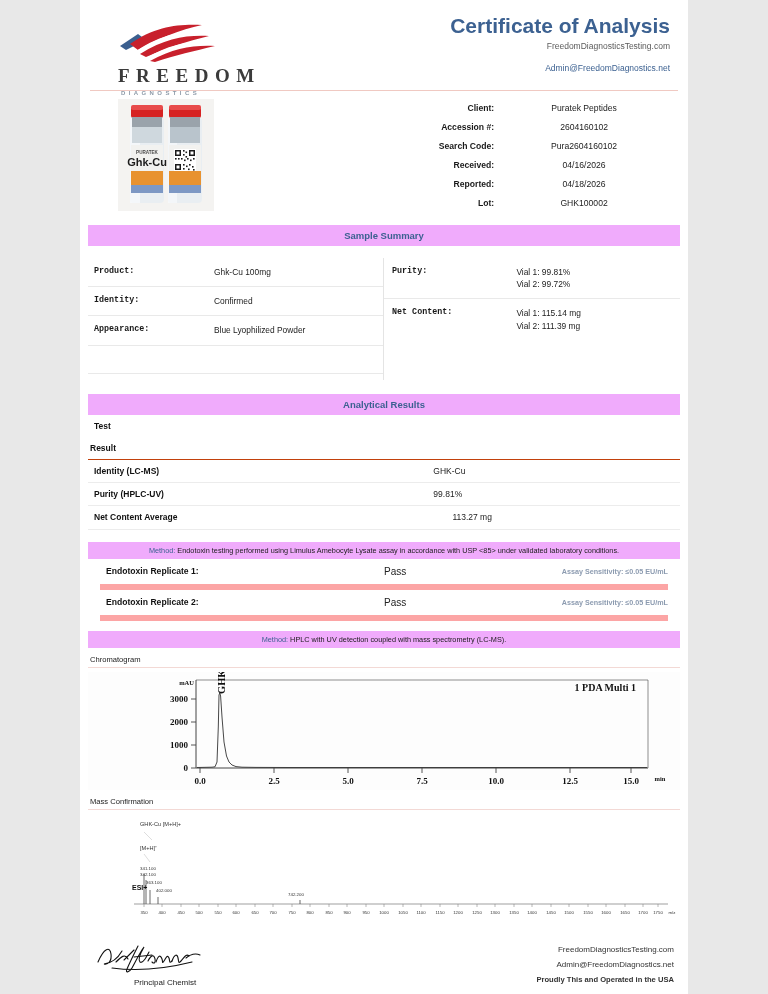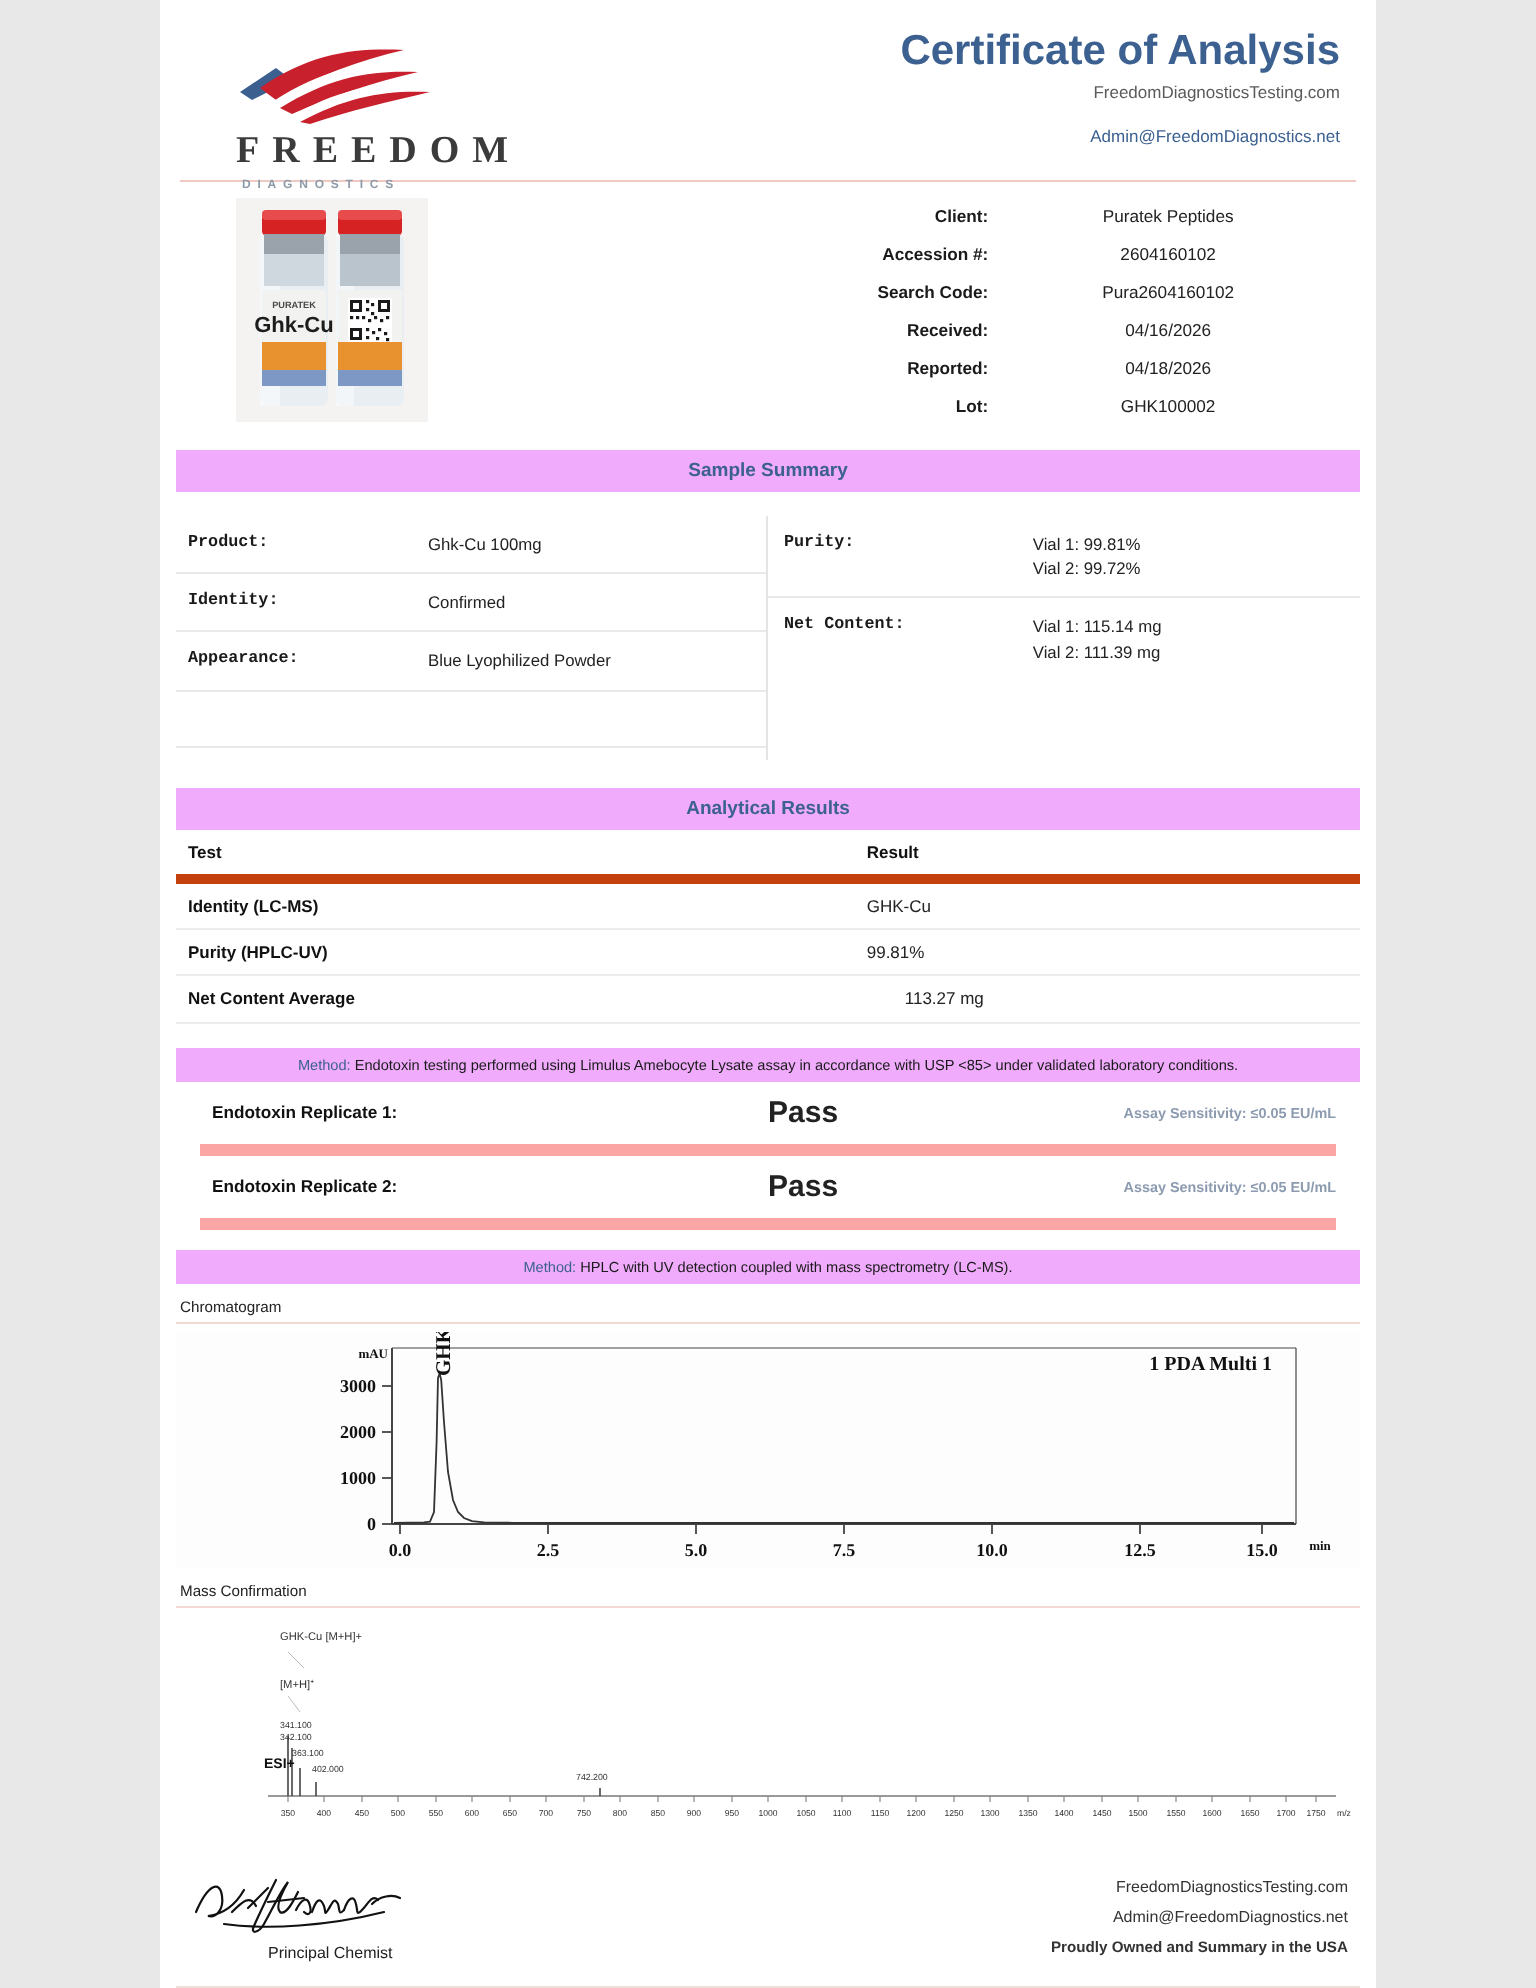--- a/index.html
+++ b/index.html
@@ -65,30 +65,30 @@
   .sum-row.blank { height: 28px; }
   .sum-k { width: 40%; font-size: 8.4px; font-weight: 700; padding: 8px 0 8px 6px; color: #1a1a1a; font-family: Liberation Mono, monospace; }
   .sum-v { width: 60%; font-size: 8.4px; padding: 8px 0 8px 8px; color: #222; line-height: 1.45; }
   .sum-col.right .sum-k { width: 40%; padding-left: 8px; }
   .sum-col.right .sum-v { width: 60%; padding-left: 14px; }
   .spacer-head { height: 12px; }
 
   
   .atable { margin: 0 8px; }
   .arow { display: flex; border-bottom: 1px solid #ececec; }
-  .arow.head { border-bottom: 5px solid #c2410c; }
+  .arow.head { border-bottom: 1px solid #c2410c; flex-direction: column; }
   .acell-t { width: 58%; font-size: 8.5px; font-weight: 700; padding: 6px 0 6px 6px; color: #111; }
   .acell-r { width: 42%; font-size: 8.5px; padding: 6px 0 6px 2px; color: #222; }
   .arow.head .acell-r { font-weight: 700; color: #111; }
   .arow.tall { height: 24px; gap: 45px; }
 
   
   .erow { display: flex; align-items: center; border-bottom: 6px solid #fca5a5; margin: 0 20px; padding: 7px 0; }
   .e-name { width: 50%; font-size: 8.6px; font-weight: 700; padding-left: 6px; color: #111; }
-  .e-res { width: 22%; font-size: 15px; color: #222; font-weight: bold; }
+  .e-res { width: 22%; font-size: 10px; color: #222; }
   .e-sens { width: 28%; font-size: 7.2px; color: #8c9bb0; font-weight: 700; text-align: right; }
 
   
   .chart-label { font-size: 7.6px; color: #222; padding: 7px 0 3px 10px; }
   .chart-rule { height: 1px; background: #f3d9d5; margin: 0 8px; }
   .chrom-wrap { margin: 4px 8px 0 8px; position: relative; height: 118px; }
   .ms-wrap { margin: 2px 8px 0 8px; position: relative; height: 118px; }
   svg.plot { display: block; width: 100%; height: 100%; }
 
   
@@ -450,19 +450,19 @@
           <path d="M78 21 C80 15, 83 13, 84 18 C85 22, 84 24, 87 21 C90 18, 92 13, 95 16"></path>
           <path d="M92 18 C96 14, 102 13, 106 15"></path>
           <path d="M18 28 C40 31, 70 29, 98 22"></path>
         </g>
       </svg>
       <div class="sig-role">Principal Chemist</div>
     </div>
     <div class="foot-right">
       <div>FreedomDiagnosticsTesting.com</div>
       <div>Admin@FreedomDiagnostics.net</div>
-      <div class="bold">Proudly Owned and Summary in the USA</div>
+      <div class="bold">Proudly This and Operated in the USA</div>
     </div>
   </div>
 
   <div class="disclaimer">The peptide purity analysis reported here was conducted using LCMS/MS under standard laboratory conditions. This analysis is intended for informational purposes only and is specific to the sample(s) provided. The peptides tested are intended for research use only and are not approved for human or veterinary use, diagnostic, therapeutic, or clinical applications. Results should be interpreted by qualified professionals within the scope of the intended research. The accuracy and reliability of the test may be influenced by sample integrity, handling, and other experimental variables.</div>
 
 </div>
 
 </body></html>

